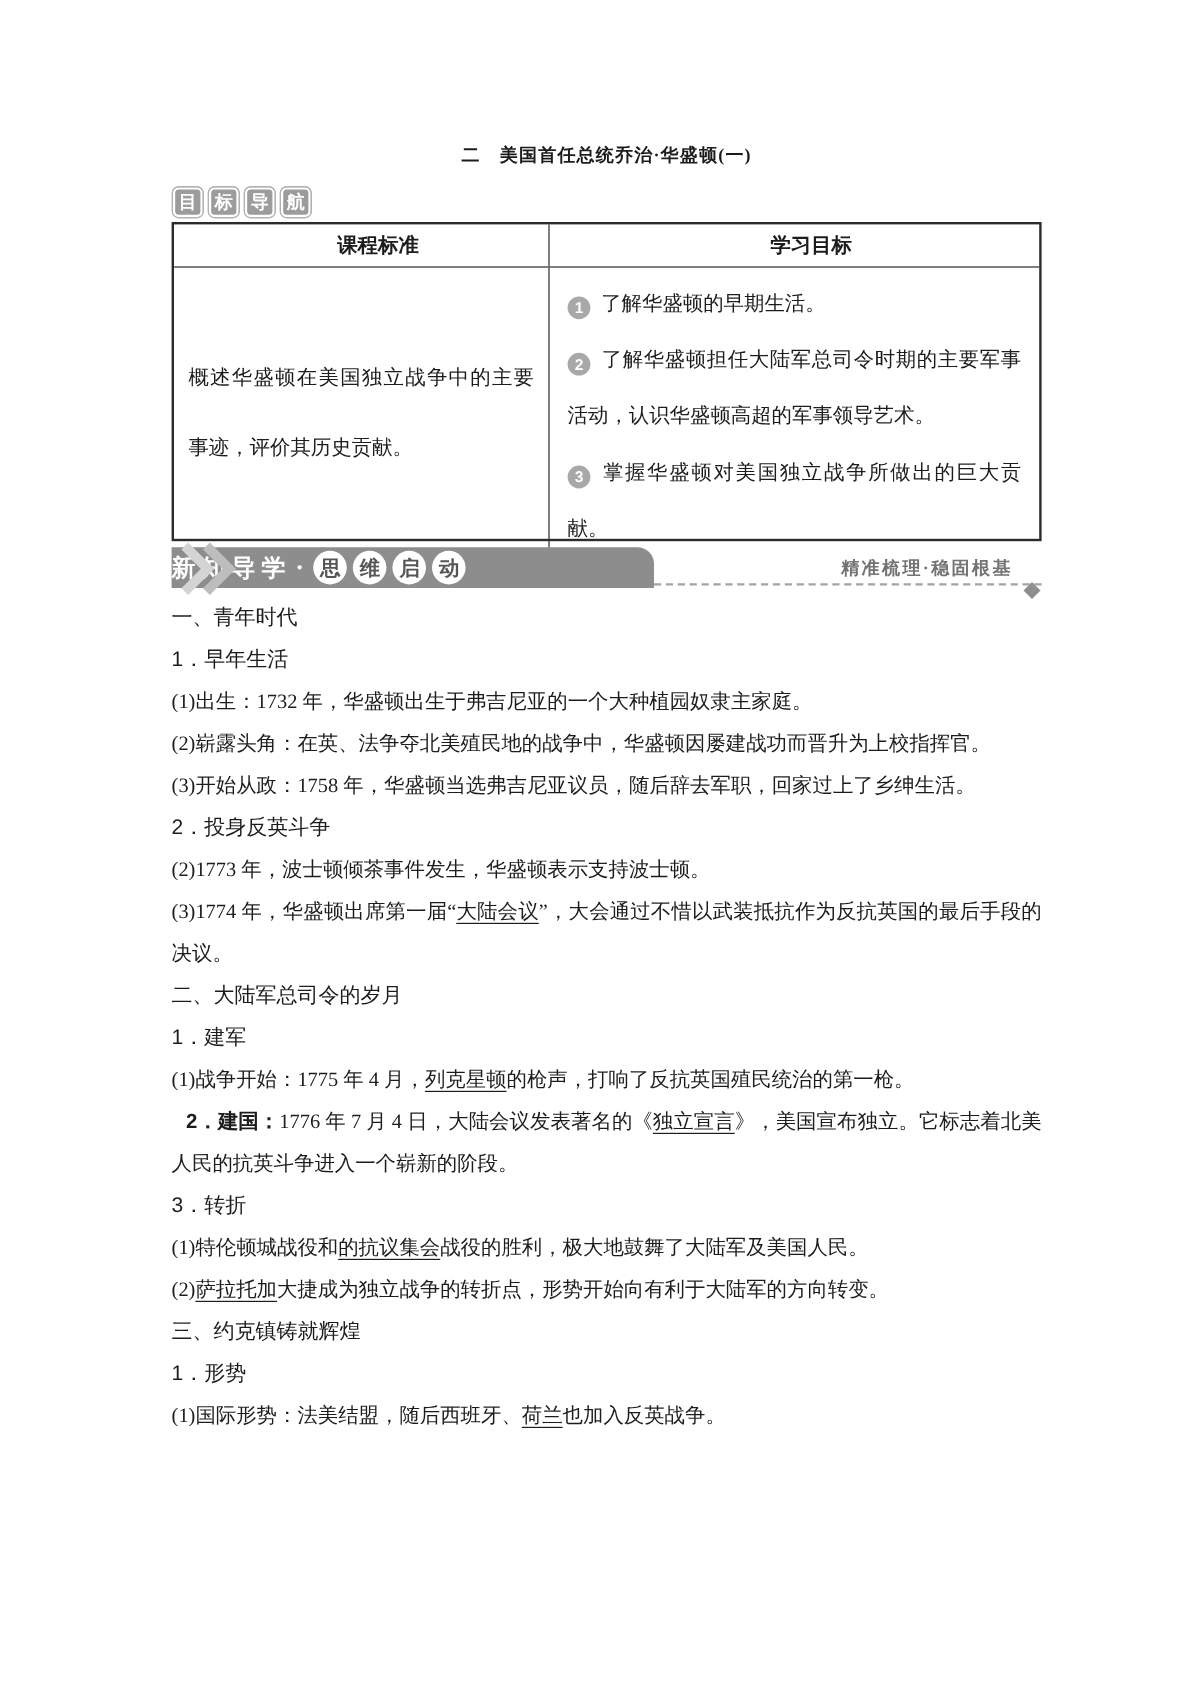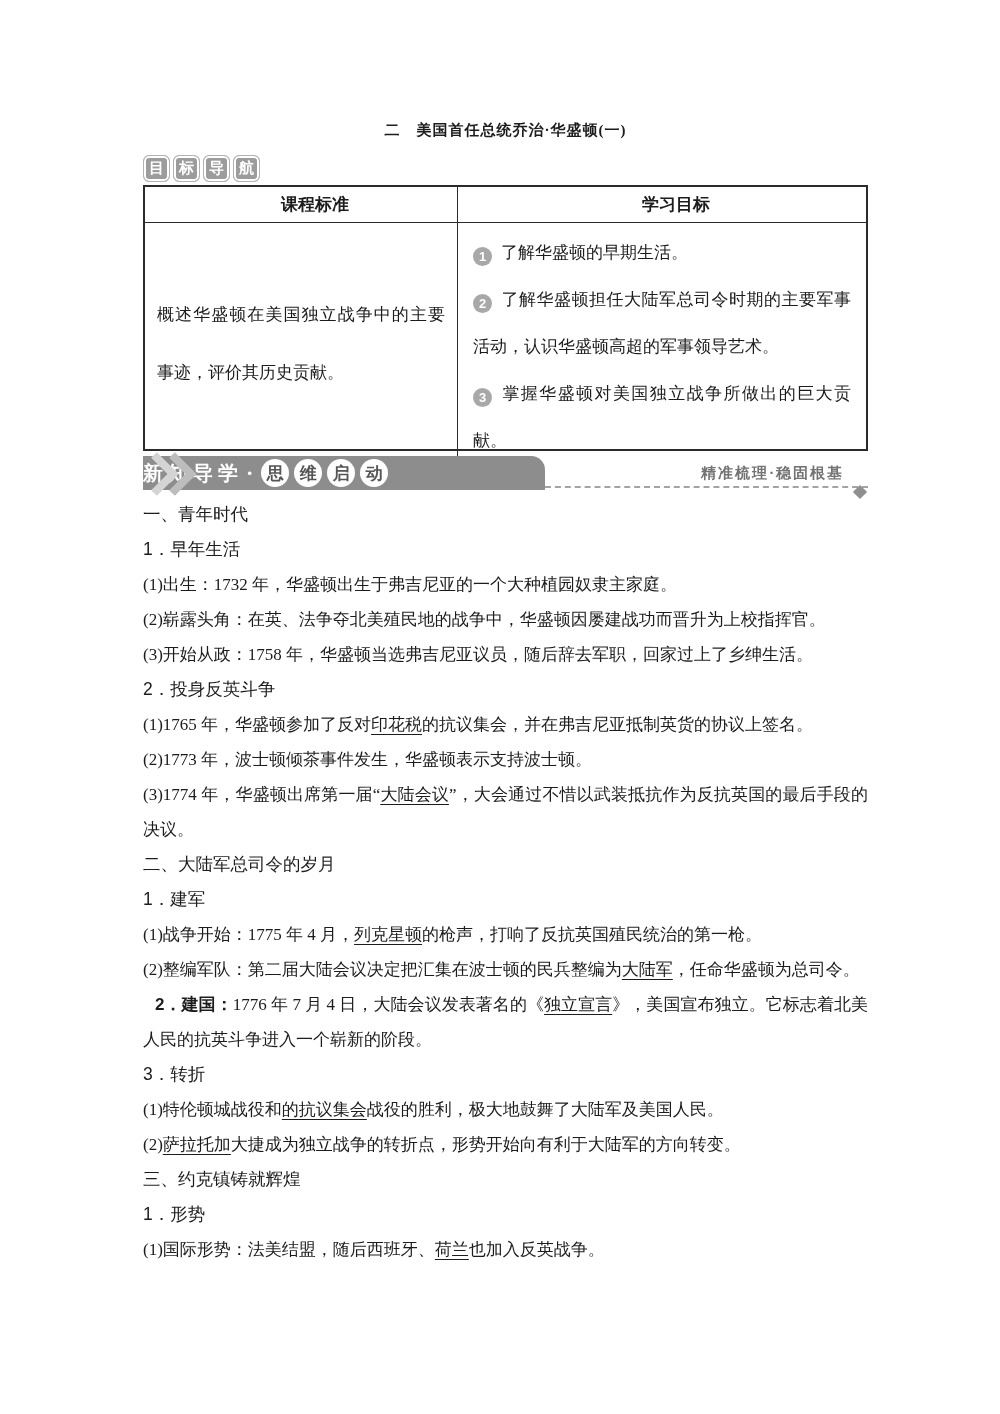--- a/index.html
+++ b/index.html
@@ -243,27 +243,25 @@
       <span class="diamond-icon"></span>
     </div>
 
     <div class="body-content">
         <div class="h2">一、青年时代</div>
         <div class="h3">1．早年生活</div>
         <p class="para"><span>(1)出生：1732 年，华盛顿出生于弗吉尼亚的一个大种植园奴隶主家庭。</span></p>
         <p class="para"><span>(2)崭露头角：在英、法争夺北美殖民地的战争中，华盛顿因屡建战功而晋升为上校指挥官。</span></p>
         <p class="para"><span>(3)开始从政：1758 年，华盛顿当选弗吉尼亚议员，随后辞去军职，回家过上了乡绅生活。</span></p>
         <div class="h3">2．投身反英斗争</div>
-        <p class="para"><span>(1)1765 年，华盛顿参加了反对</span><span class="u ">印花税</span><span>的抗议集会，并在弗吉尼亚抵制英货的协议上签名。</span></p>
         <p class="para"><span>(2)1773 年，波士顿倾茶事件发生，华盛顿表示支持波士顿。</span></p>
         <p class="para"><span>(3)1774 年，华盛顿出席第一届“</span><span class="u ">大陆会议</span><span>”，大会通过不惜以武装抵抗作为反抗英国的最后手段的决议。</span></p>
         <div class="h2">二、大陆军总司令的岁月</div>
         <div class="h3">1．建军</div>
         <p class="para"><span>(1)战争开始：1775 年 4 月，</span><span class="u ">列克星顿</span><span>的枪声，打响了反抗英国殖民统治的第一枪。</span></p>
-        <p class="para"><span>(2)整编军队：第二届大陆会议决定把汇集在波士顿的民兵整编为</span><span class="u ">大陆军</span><span>，任命华盛顿为总司令。</span></p>
         <p class="para"><span class="b">2．建国：</span><span>1776 年 7 月 4 日，大陆会议发表著名的《</span><span class="u ">独立宣言</span><span>》，美国宣布独立。它标志着北美人民的抗英斗争进入一个崭新的阶段。</span></p>
         <div class="h3">3．转折</div>
         <p class="para"><span>(1)特伦顿城战役和</span><span class="u ">的抗议集会</span><span>战役的胜利，极大地鼓舞了大陆军及美国人民。</span></p>
         <p class="para"><span>(2)</span><span class="u ">萨拉托加</span><span>大捷成为独立战争的转折点，形势开始向有利于大陆军的方向转变。</span></p>
         <div class="h2">三、约克镇铸就辉煌</div>
         <div class="h3">1．形势</div>
         <p class="para"><span>(1)国际形势：法美结盟，随后西班牙、</span><span class="u ">荷兰</span><span>也加入反英战争。</span></p>
       </div>
 
   </div>

